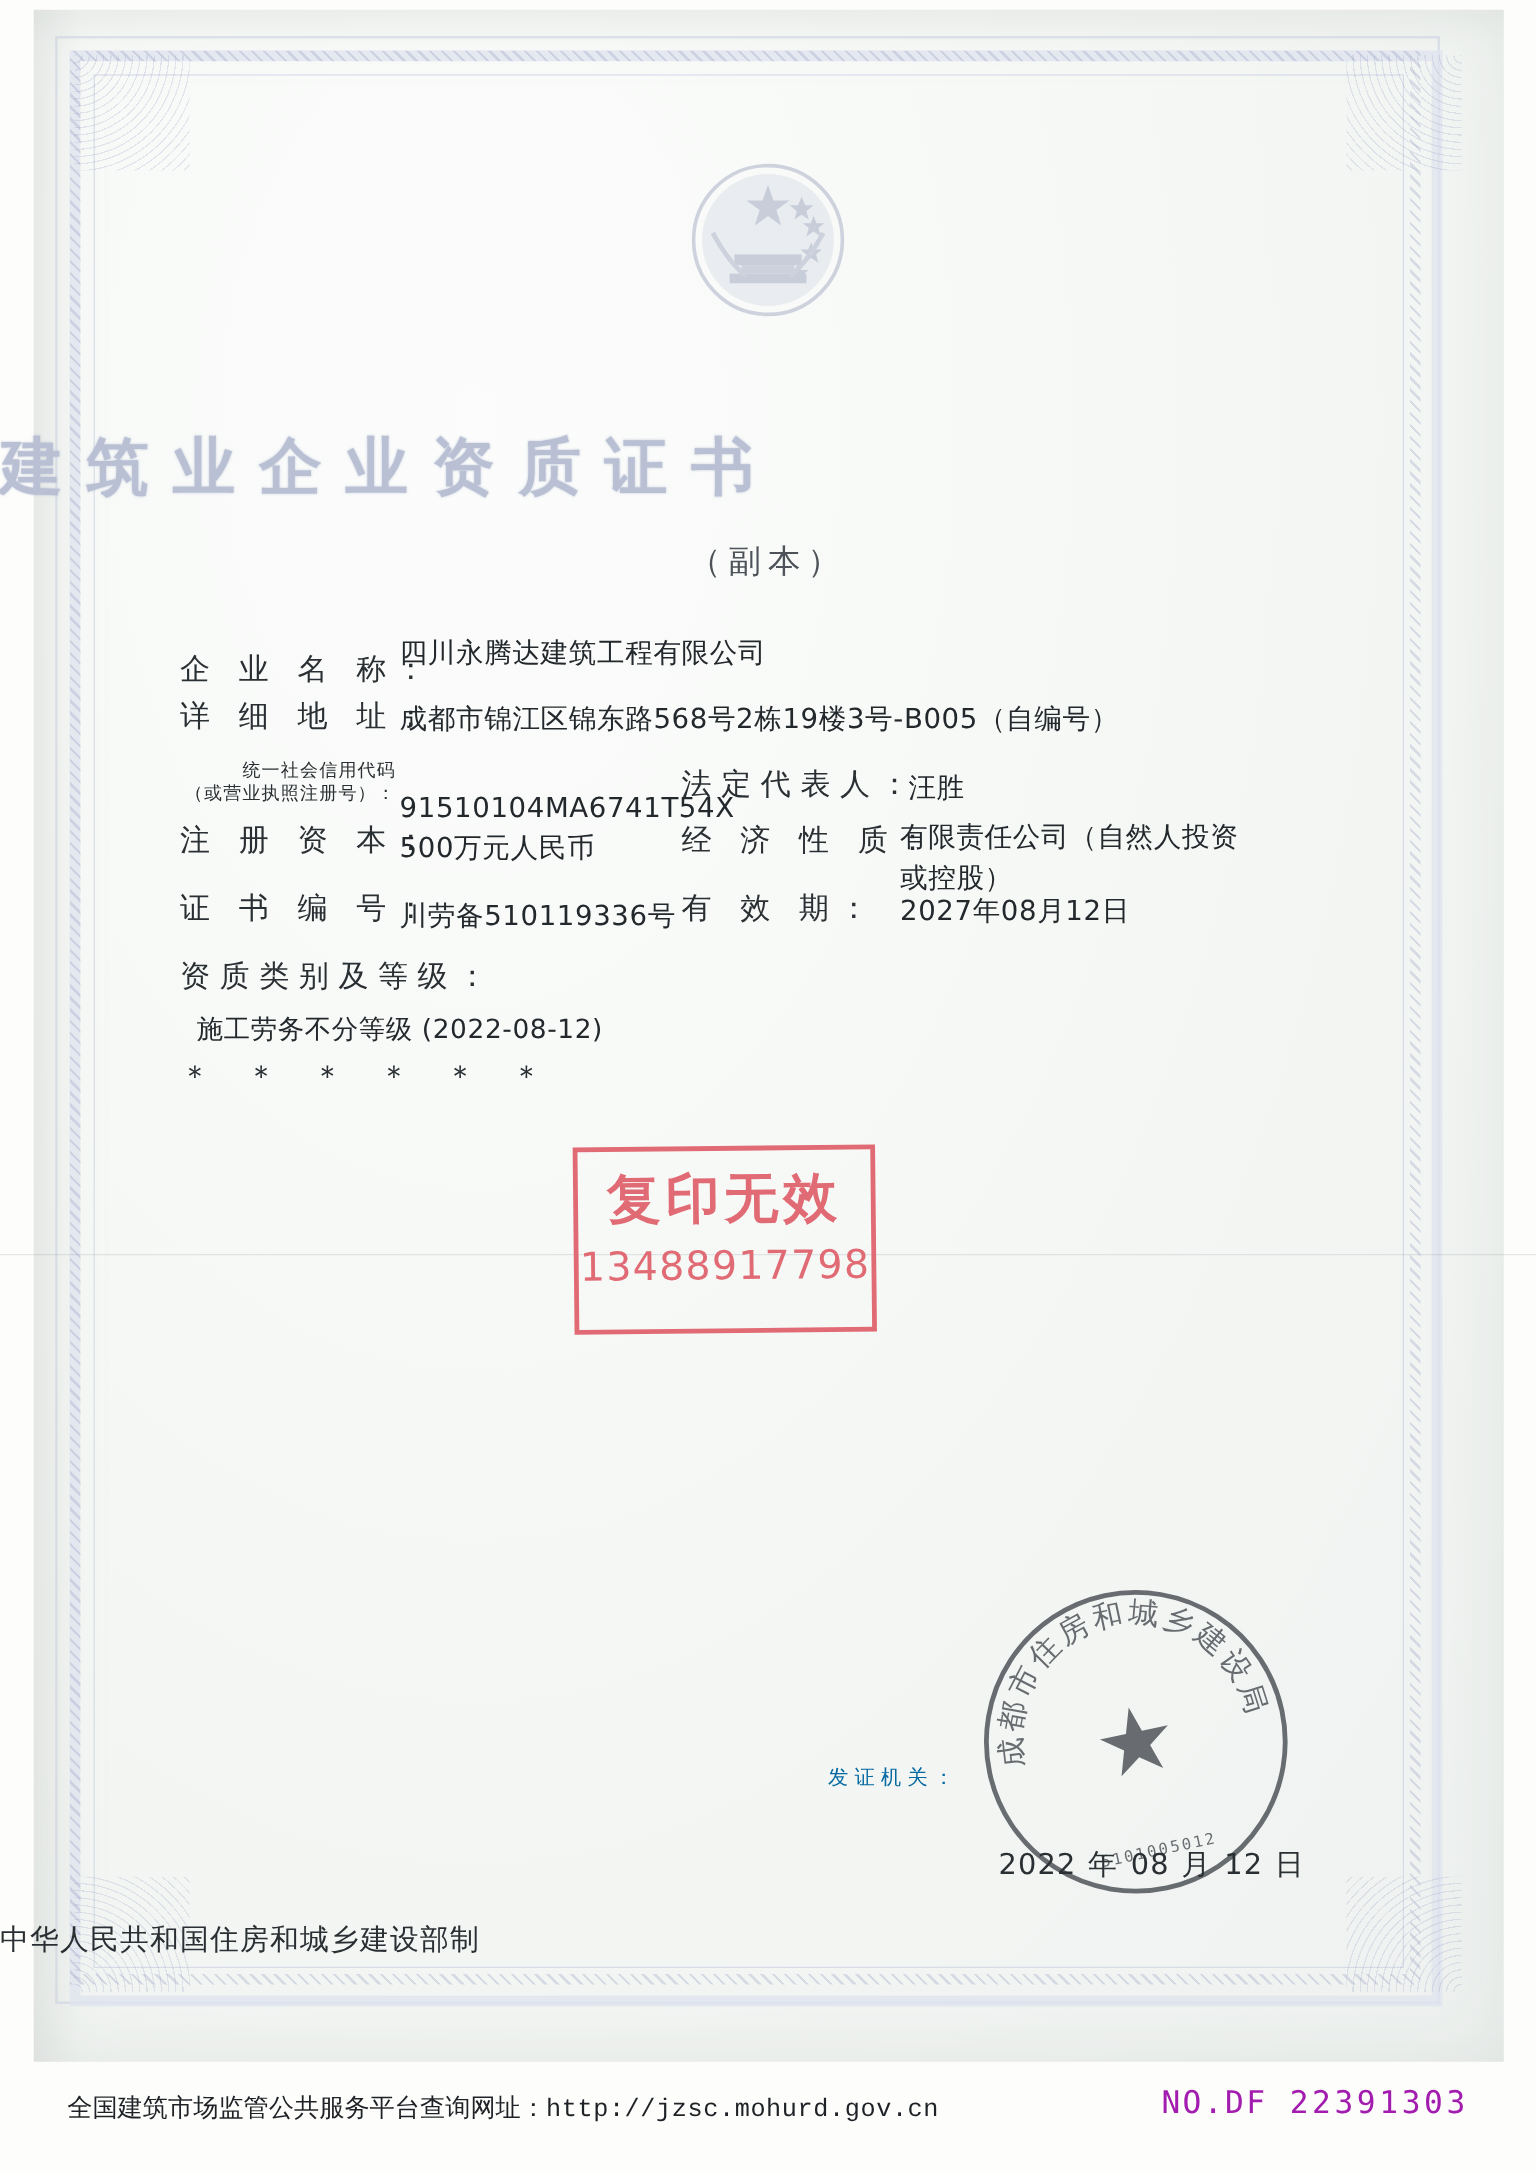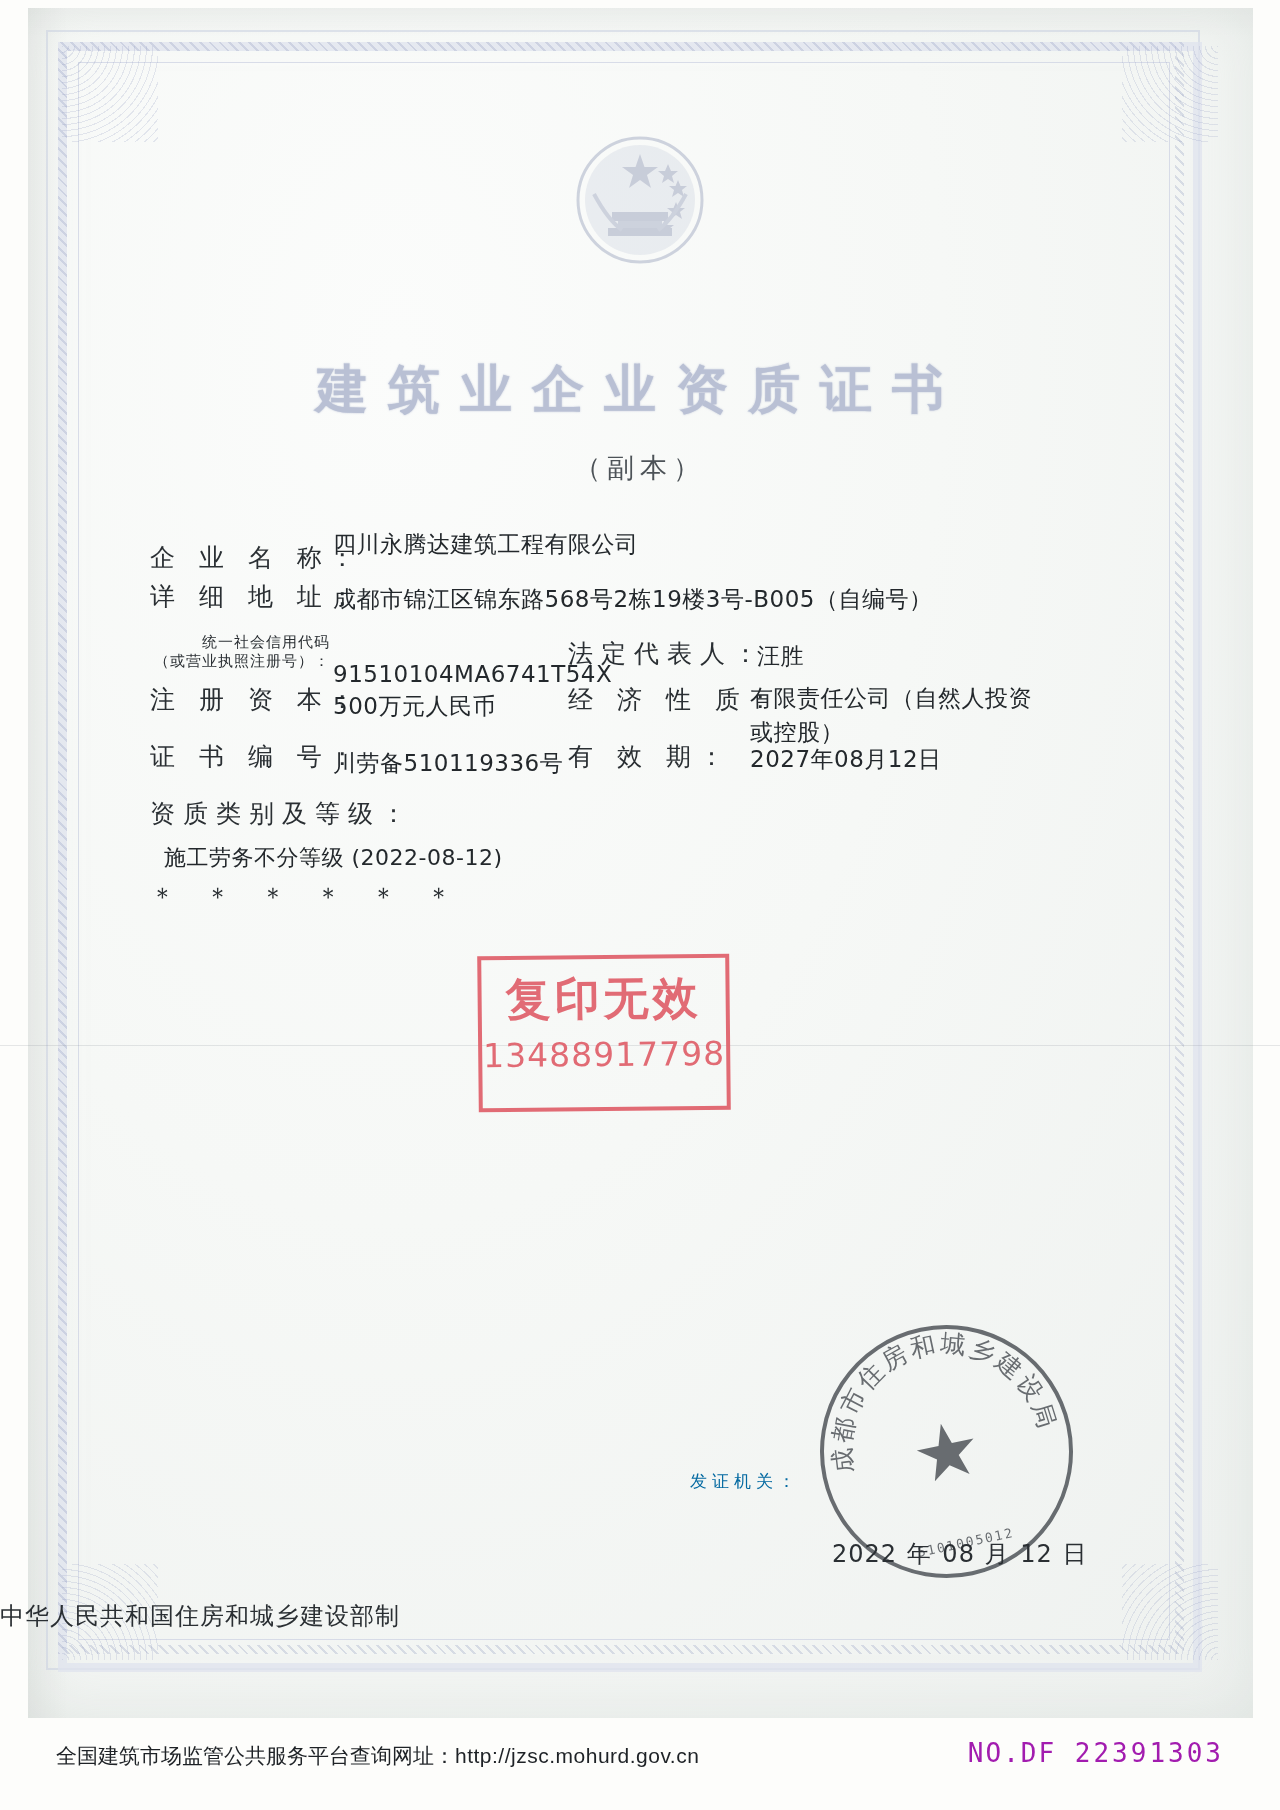--- a/index.html
+++ b/index.html
@@ -96,21 +96,21 @@
     left: 560px; top: 120px;
     width: 160px; height: 160px;
     opacity: .45;
   }
 
   
   .doc-title {
     position: absolute;
     left: 0; right: 0;
     top: 355px;
-    text-align: center;
+    text-align: left;
     font-size: 52px;
     letter-spacing: 20px;
     font-weight: 700;
     color: #b9c0d4;
     text-shadow: 0 0 2px rgba(160,170,200,.7);
     font-family: "DejaVu Sans", "Liberation Sans", sans-serif;
   }
   .doc-subtitle {
     position: absolute;
     left: 0; right: 0;
@@ -266,21 +266,21 @@
 
   
   .footer-left {
     position: absolute;
     left: 56px; top: 1742px;
     font-size: 21px;
     color: #1e2226;
     font-family: "DejaVu Sans", "Liberation Sans", sans-serif;
   }
   .footer-left .url {
-    font-family: Liberation Sans, sans-serif;
+    font-family: Liberation Mono, monospace;
     letter-spacing: 0.5px;
   }
   .footer-right {
     position: absolute;
     right: 56px; top: 1738px;
     font-size: 26px;
     color: #a21caf;
     font-family: "DejaVu Sans Mono", monospace;
     letter-spacing: 3px;
   }

